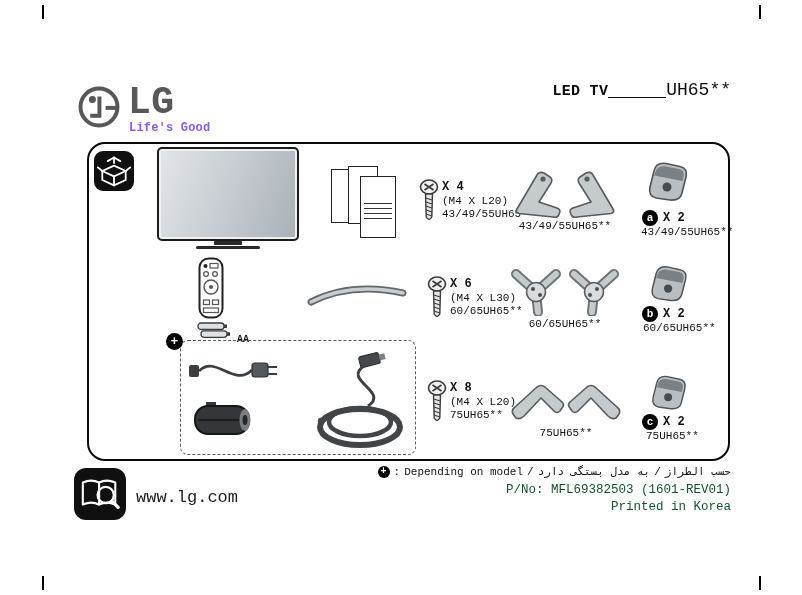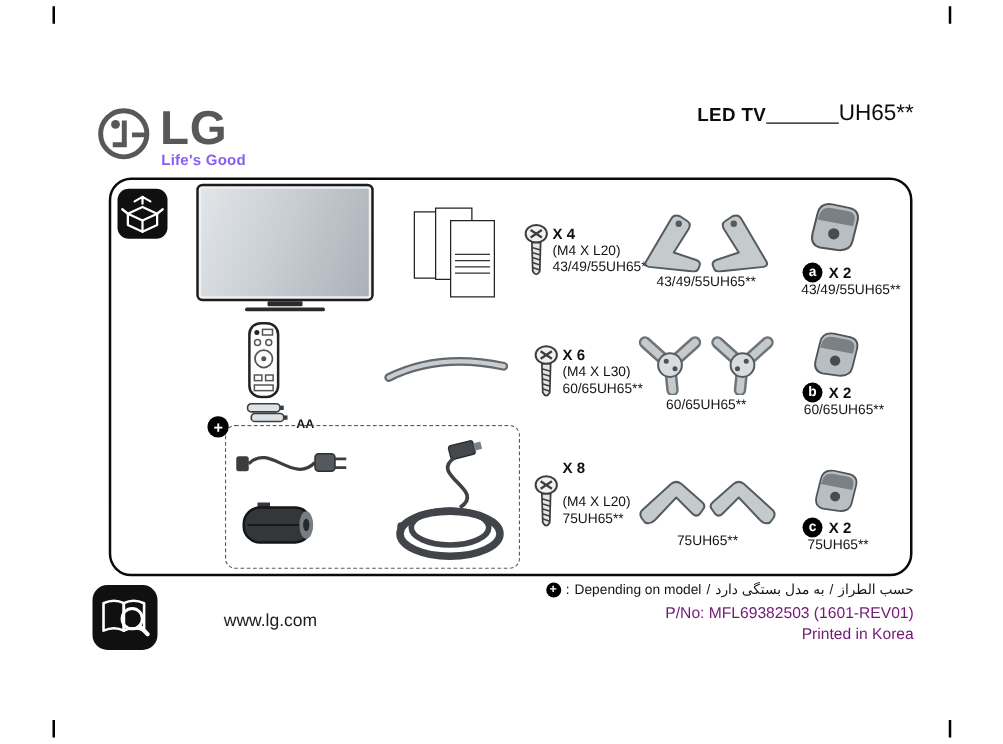--- a/index.html
+++ b/index.html
@@ -1,17 +1,17 @@
 <!DOCTYPE html>
 <html><head>
 <meta charset="utf-8">
 <style>
   html,body{margin:0;padding:0;background:#fff;}
   .sheet{position:relative;width:802px;height:595px;background:#ffffff;overflow:hidden;
-         font-family:Liberation Sans, sans-serif;color:#111;}
+         font-family:Liberation Mono, monospace;color:#111;}
   .ab{position:absolute;}
   .crop{position:absolute;width:1.5px;height:14px;background:#000;}
   
   .lg-text{font-size:38px;font-weight:700;color:#58585b;line-height:1;letter-spacing:.5px;}
   .tagline{font-size:12px;font-weight:600;color:#8b5cf6;letter-spacing:.2px;}
   .prod-block{display:flex;flex-direction:row;align-items:flex-end;}
   .prod-type{font-size:15px;font-weight:800;color:#0c0c0c;letter-spacing:.3px;}
   .prod-rule{width:58px;height:1.5px;background:#0c0c0c;margin:2px 0 2px 0;}
   .prod-model{font-size:18px;color:#0c0c0c;}
   
@@ -33,22 +33,22 @@
                 font-size:11px;font-weight:700;display:flex;align-items:center;
                 justify-content:center;line-height:1;}
   .plus-badge{width:17px;height:17px;border-radius:50%;background:#000;color:#fff;
               font-size:13px;font-weight:700;display:flex;align-items:center;
               justify-content:center;line-height:1;}
   .mini-plus{width:12px;height:12px;border-radius:50%;background:#000;color:#fff;
              font-size:10px;font-weight:700;display:flex;align-items:center;
              justify-content:center;line-height:1;}
   .dashed-box{position:absolute;border:1.6px dashed #5a5a5a;border-radius:8px;box-sizing:border-box;}
   .footnote{position:absolute;display:flex;align-items:center;gap:4px;font-size:11px;color:#141414;}
-  .site{font-size:14px;color:#1c1c1c;margin-left:43px;}
-  .pn{font-size:12.5px;color:#701a75;text-align:right;line-height:17px;}
+  .site{font-size:17px;color:#1c1c1c;}
+  .pn{font-size:12.5px;color:#14532d;text-align:right;line-height:17px;}
 </style>
 </head>
 <body>
 
 <div class="sheet">
 
   <div class="crop" style="left:42px;top:5px;"></div>
   <div class="crop" style="left:759px;top:5px;"></div>
   <div class="crop" style="left:42px;top:576px;"></div>
   <div class="crop" style="left:759px;top:576px;"></div>
@@ -218,21 +218,21 @@
     <ellipse cx="48" cy="74" rx="31" ry="14" fill="none" stroke="#41454a" stroke-width="4.5"></ellipse>
     <circle cx="9" cy="73" r="3.2" fill="#41454a"></circle>
   </svg>
 
   <svg class="ab" style="left:427px;top:380px;" width="20" height="46" viewBox="0 0 20 46">
     <ellipse cx="10" cy="8" rx="8.5" ry="7" fill="#f0f1f2" stroke="#3c3c3c" stroke-width="1.6"></ellipse>
     <path d="M5.5 5 L14.5 11 M14.5 5 L5.5 11" stroke="#3c3c3c" stroke-width="1.8"></path>
     <path d="M6.5 15 L13.5 15 L12.8 38 Q10 43 7.2 38 Z" fill="#e3e5e7" stroke="#3c3c3c" stroke-width="1.4"></path>
     <path d="M6.6 19 L13.3 21 M6.7 23 L13.2 25 M6.8 27 L13.1 29 M6.9 31 L13 33 M7.1 35 L12.8 37" stroke="#3c3c3c" stroke-width="1.1"></path>
   </svg>
-  <div class="ab qty" style="left:450px;top:368px;">X 8</div>
+  <div class="ab qty" style="left:450px;top:382px;">X 8</div>
   <div class="ab spec" style="left:450px;top:396px;">(M4 X L20)</div>
   <div class="ab model-text" style="left:450px;top:409px;">75UH65**</div>
 
   <svg class="ab" style="left:510px;top:376px;" width="112" height="50" viewBox="0 0 112 50">
     <g fill="#c5cacd" stroke="#565b5f" stroke-width="1.6" stroke-linejoin="round">
       <path d="M3 38 Q1 34 5 31 L27 11 Q31 8 35 11 L52 26 Q55 29 52 32 L50 35 Q47 38 44 35 L31 22 L14 40 Q10 44 6 42 Z"></path>
       <g transform="translate(112,0) scale(-1,1)">
         <path d="M3 38 Q1 34 5 31 L27 11 Q31 8 35 11 L52 26 Q55 29 52 32 L50 35 Q47 38 44 35 L31 22 L14 40 Q10 44 6 42 Z"></path>
       </g>
     </g>

